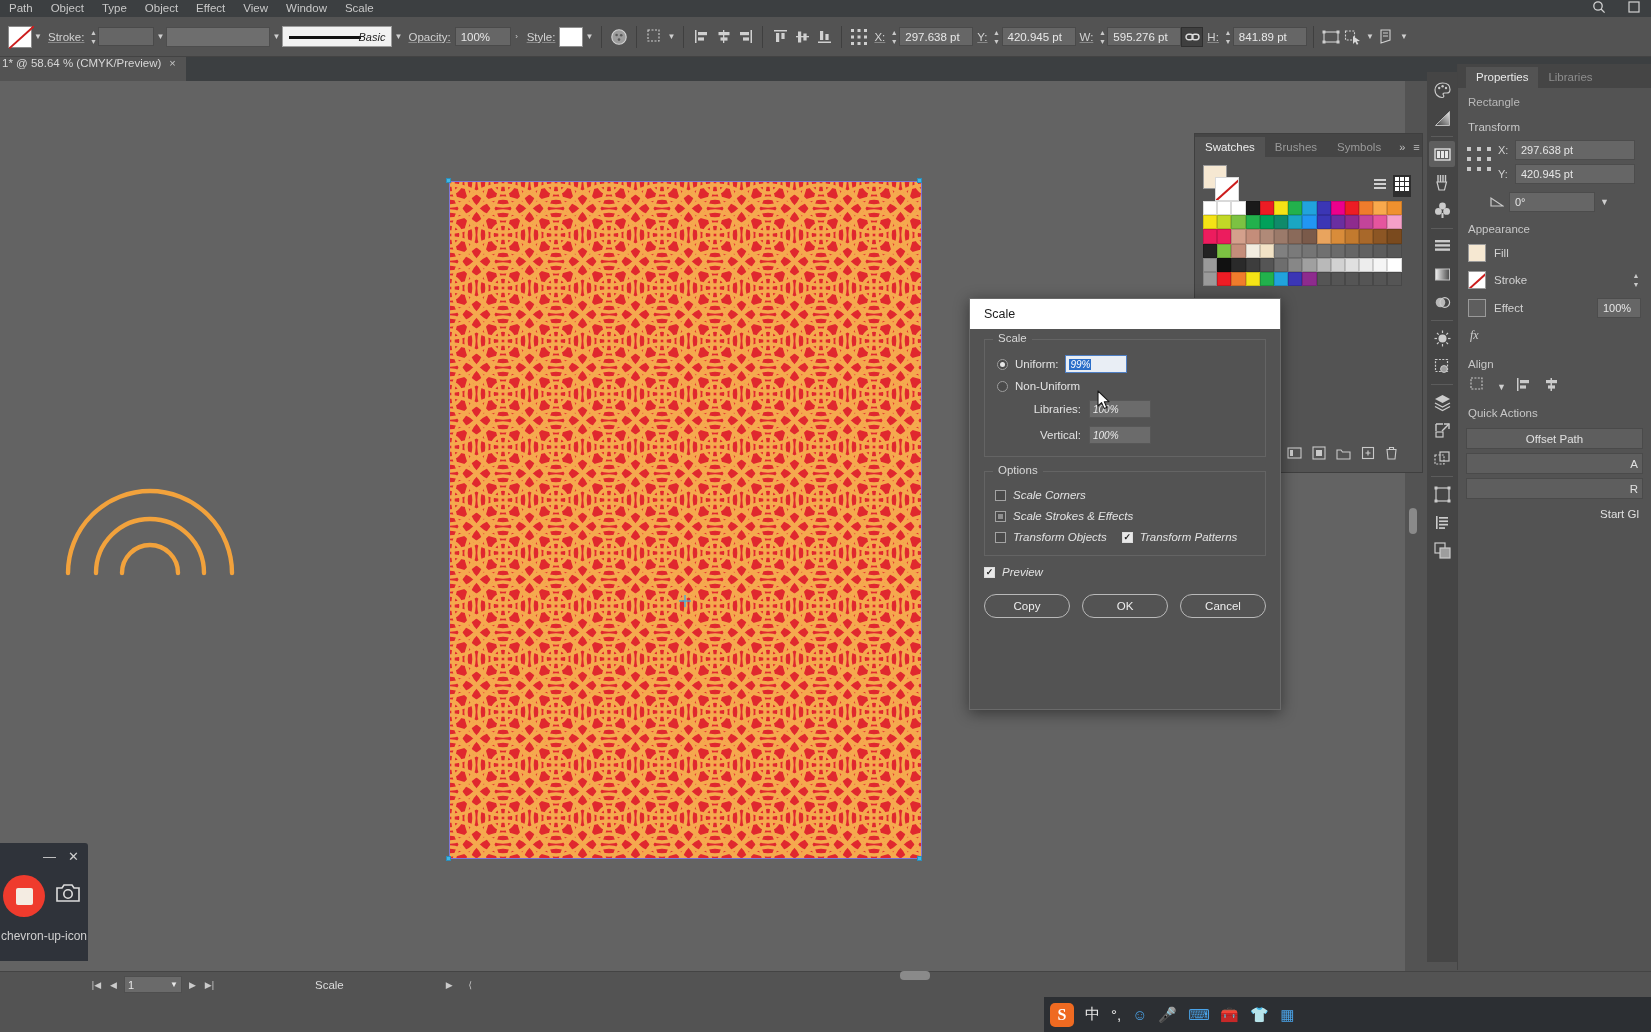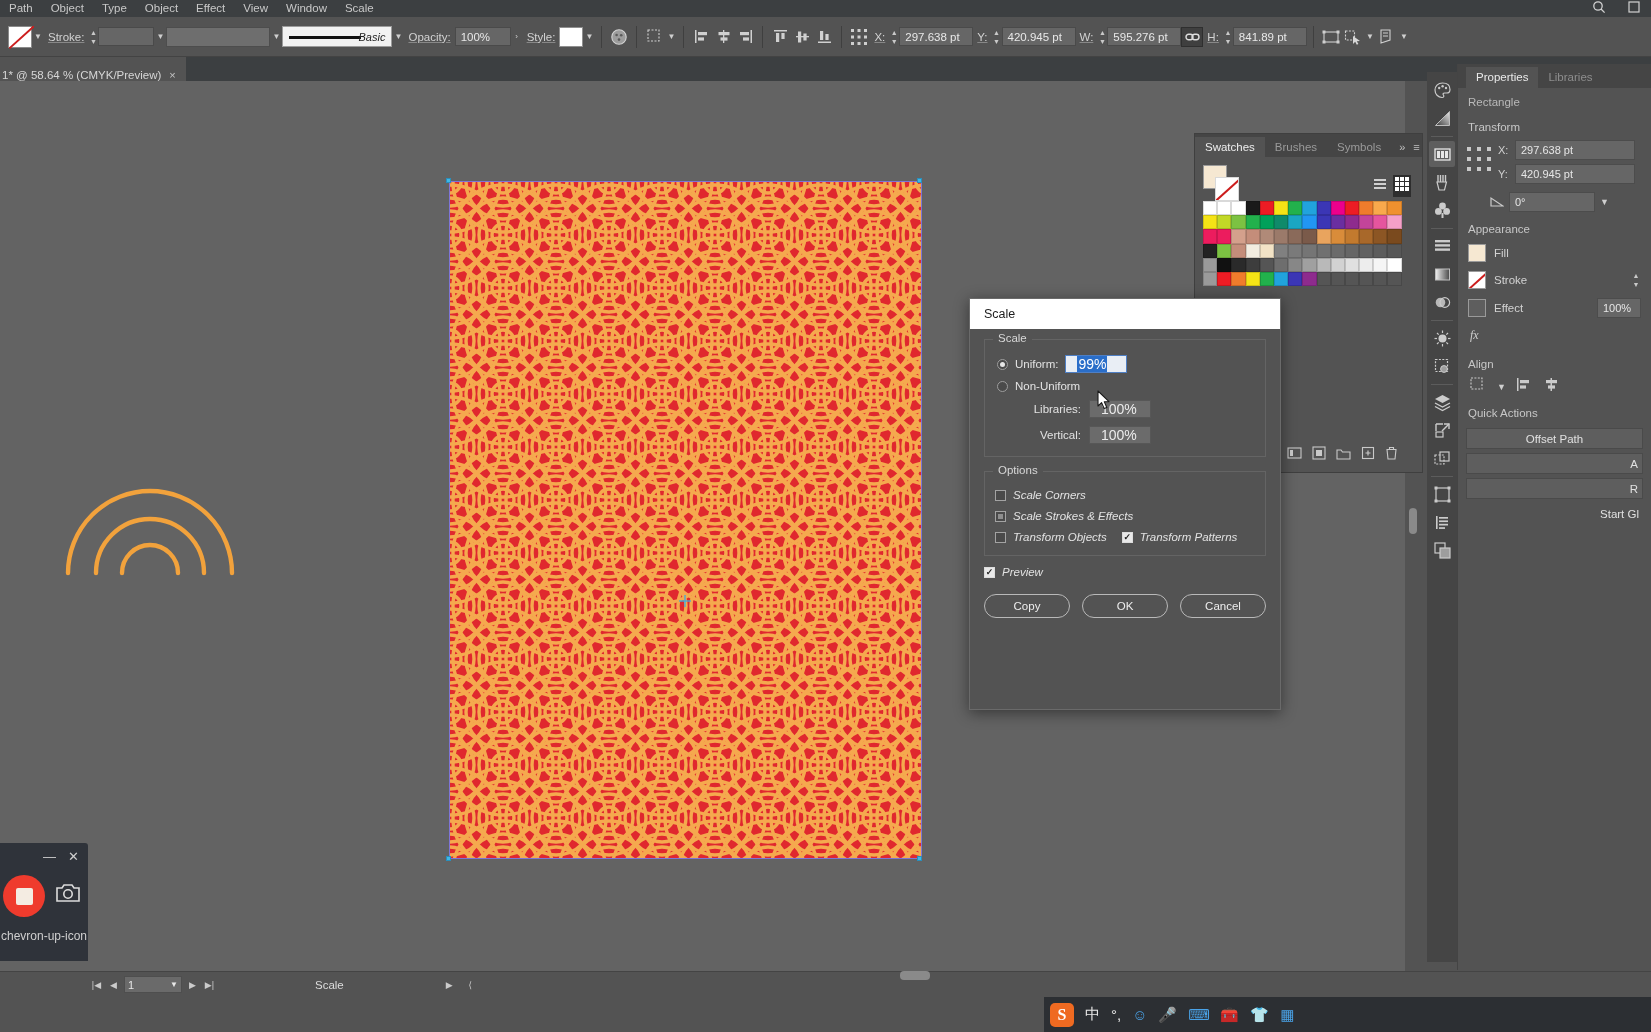--- a/index.html
+++ b/index.html
@@ -79,21 +79,21 @@
     display:flex;align-items:center;justify-content:center;
   }
 
   
   .tabstrip {
     position:absolute; left:0; top:57px; width:1651px; height:24px;
     background:#3c3f41;
   }
   .doctab {
     position:absolute; left:0; top:0; height:24px; background:#535353;
-    display:flex; align-items:flex-end; padding:0 10px 0 2px; gap:8px;
+    display:flex; align-items:flex-start; padding:0 10px 0 2px; gap:8px;
   }
   .doctab .t { color:#d6d6d6; font-size:11.5px; white-space:nowrap; }
   .doctab .x { color:#c6c6c6; font-size:11px; }
 
   
   .canvas {
     position:absolute; left:0; top:81px; width:1405px; height:890px;
     background:#636363; overflow:hidden;
   }
   .artboard {
@@ -191,21 +191,21 @@
   }
   .radio-row { display:flex; align-items:center; gap:7px; margin:7px 0 0 2px; }
   .radio {
     width:11px;height:11px;border-radius:50%;border:1px solid #9d9d9d;background:#4a4a4a;
     display:flex;align-items:center;justify-content:center; flex:0 0 11px;
   }
   .radio.on:after { content:""; width:5px;height:5px;border-radius:50%;background:#e6e6e6; }
   .rtxt { color:#e2e2e2; font-size:11.5px; }
   .dfield {
     height:18px; width:62px; background:#e9eef5; border:1px solid #8e8e8e;
-    display:flex; align-items:center; padding:0 11px; font-size:14px; color:#1a1a1a;
+    display:flex; align-items:center; padding:0 3px; font-size:10px; color:#1a1a1a;font-style:italic;
   }
   .dfield.focus { border:1px solid #4f7fc4; }
   .dfield .selv { background:#2a6ec9; color:#fff; padding:0 1px; }
   .dfield.grey { background:#6b6b6b; border:1px solid #575757; color:#ebebeb; }
   .frow { display:flex; align-items:center; gap:8px; margin-top:8px; }
   .frow .fl { color:#e2e2e2; font-size:11.5px; width:86px; text-align:right; }
   .cbx-row { display:flex; align-items:center; gap:7px; margin-top:9px; }
   .cbx {
     width:11px;height:11px;border:1px solid #a3a3a3;background:#4a4a4a;flex:0 0 11px;
     display:flex;align-items:center;justify-content:center;

